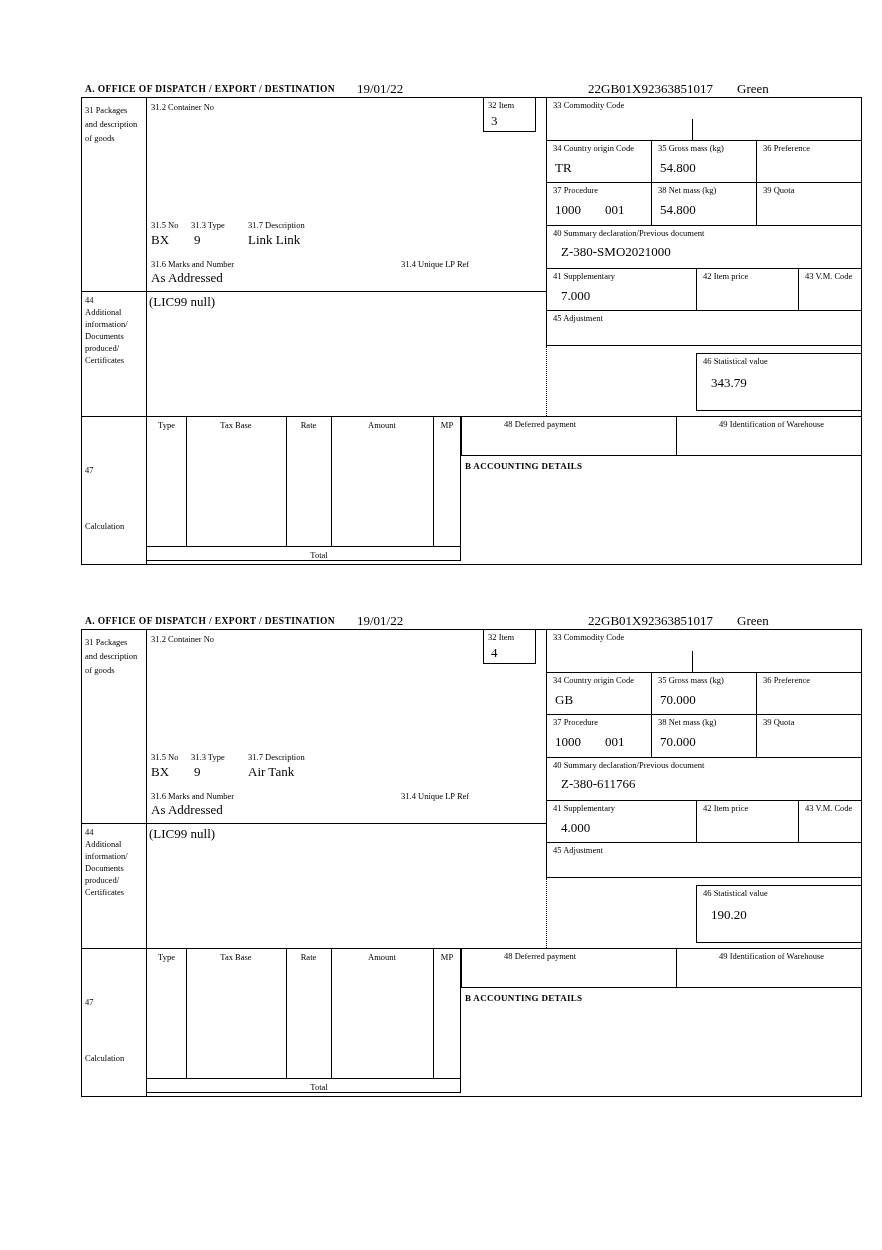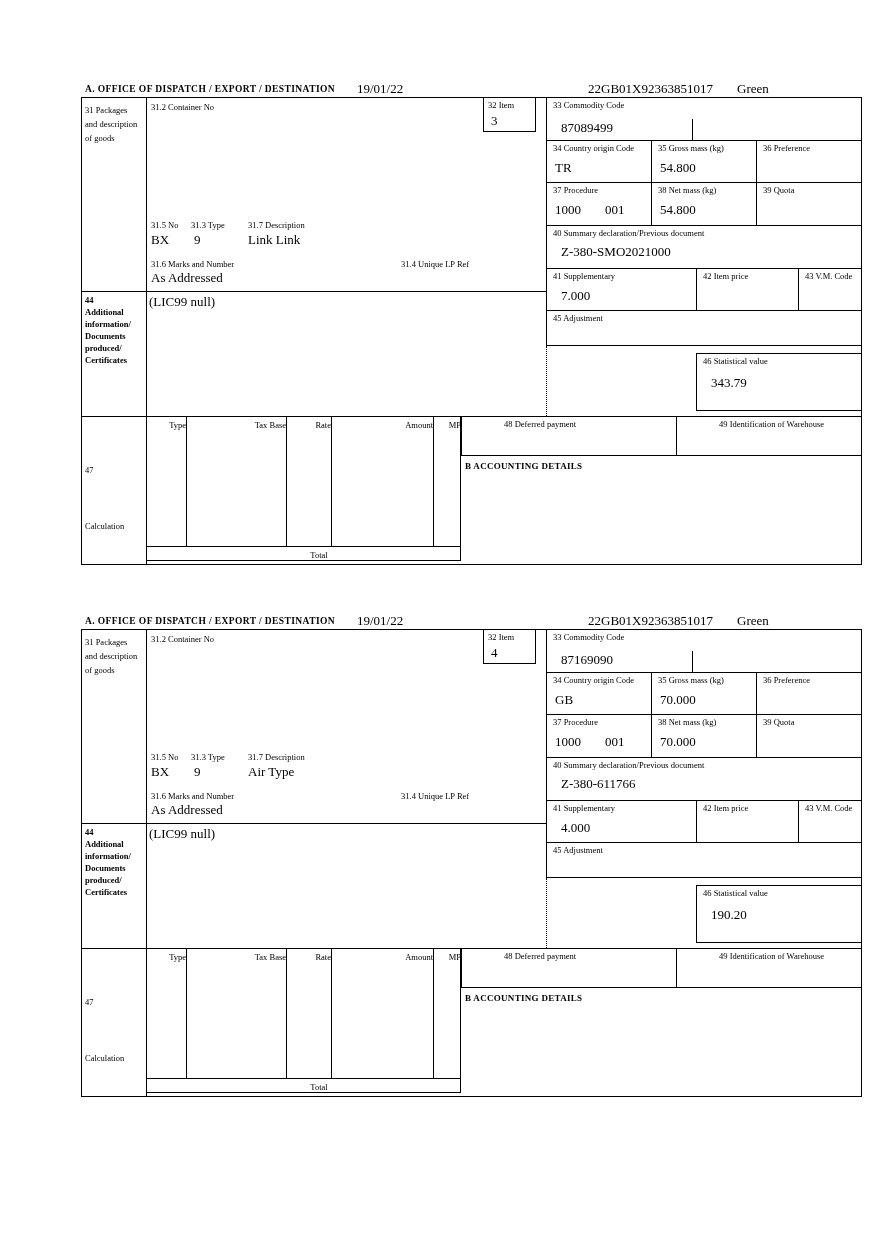--- a/index.html
+++ b/index.html
@@ -18,21 +18,21 @@
   .hdr-routing { position: absolute; left: 737px; top: 1px; }
 
   .outer { position: absolute; left: 81px; top: 17px; width: 781px; height: 468px; border: 1px solid #000; box-sizing: border-box; }
 
   .lbl { font-size: 8.5px; line-height: 10px; }
   .val { font-size: 13px; line-height: 15px; white-space: nowrap; }
 
   .left-col { position: absolute; left: 0; top: 0; width: 65px; height: 466px; border-right: 1px solid #000; box-sizing: border-box; }
   .lbl-31 { position: absolute; left: 3px; top: 5px; width: 56px; line-height: 14px; }
   .wrap-44 { position: absolute; left: 3px; top: 196px; width: 56px; }
-  .wrap-44 .lbl { line-height: 12px; font-weight: bold; }
+  .wrap-44 .lbl { line-height: 12px; }
   .wrap-47 { position: absolute; left: 3px; top: 322px; width: 56px; }
   .wrap-47 .lbl { line-height: 12px; margin-top: 44px; }
 
   .lbl-312 { position: absolute; left: 69px; top: 4px; }
 
   .box32 { position: absolute; left: 401px; top: 0; width: 53px; height: 34px;
            border-left: 1px solid #000; border-right: 1px solid #000; border-bottom: 1px solid #000;
            box-sizing: border-box; padding: 2px 0 0 4px; }
   .box32 .val { margin: 3px 0 0 3px; }
 
@@ -77,21 +77,21 @@
            border: 1px solid #000; border-right: none; box-sizing: border-box; }
   .box46 .lbl { padding: 2px 0 0 6px; }
   .box46 .val { padding: 9px 0 0 14px; }
 
   .line-47 { position: absolute; left: 0; top: 318px; width: 779px; height: 0; border-top: 1px solid #000; }
 
   .calc { position: absolute; left: 65px; top: 318px; width: 314px; height: 145px;
           border-right: 1px solid #000; border-bottom: 1px solid #000; box-sizing: border-box; }
   .cdiv { position: absolute; top: 0; width: 0; height: 130px; border-left: 1px solid #000; }
   .cd1 { left: 39px; } .cd2 { left: 139px; } .cd3 { left: 184px; } .cd4 { left: 286px; }
-  .chead { position: absolute; top: 4px; text-align: right; }
+  .chead { position: absolute; top: 4px; text-align: center; }
   .ch-type    { left: 0;     width: 39px; }
   .ch-taxbase { left: 39px;  width: 100px; }
   .ch-rate    { left: 139px; width: 45px; }
   .ch-amount  { left: 184px; width: 102px; }
   .ch-mp      { left: 286px; width: 28px; }
   .tline { position: absolute; left: 0; top: 130px; width: 313px; height: 0; border-top: 1px solid #000; }
   .total-lbl { position: absolute; left: 132px; top: 134px; width: 80px; text-align: center; }
 
   .box48 { position: absolute; left: 379px; top: 318px; width: 215px; height: 40px;
            border-left: 1px solid #000; border-bottom: 1px solid #000; box-sizing: border-box; }
@@ -141,21 +141,20 @@
 
     <div class="lbl lbl-316">31.6 Marks and Number</div>
     <div class="lbl lbl-314">31.4 Unique LP Ref</div>
     <div class="val val-316">As Addressed</div>
 
     <div class="line-44"></div>
     <div class="val val-44">(LIC99 null)</div>
 
     <div class="rb box33">
       <div class="lbl">33 Commodity Code</div>
-      <div class="val">87089499</div>
       <div class="box33-tick"></div>
     </div>
     <div class="rb box34">
       <div class="lbl">34 Country origin Code</div>
       <div class="val">TR</div>
     </div>
     <div class="rb box35">
       <div class="lbl">35 Gross mass (kg)</div>
       <div class="val">54.800</div>
     </div>
@@ -253,32 +252,31 @@
     <div class="box32">
       <div class="lbl">32 Item</div>
       <div class="val">4</div>
     </div>
 
     <div class="lbl lbl-315">31.5 No</div>
     <div class="lbl lbl-313">31.3 Type</div>
     <div class="lbl lbl-317">31.7 Description</div>
     <div class="val val-315">BX</div>
     <div class="val val-313">9</div>
-    <div class="val val-317">Air Type</div>
+    <div class="val val-317">Air Tank</div>
 
     <div class="lbl lbl-316">31.6 Marks and Number</div>
     <div class="lbl lbl-314">31.4 Unique LP Ref</div>
     <div class="val val-316">As Addressed</div>
 
     <div class="line-44"></div>
     <div class="val val-44">(LIC99 null)</div>
 
     <div class="rb box33">
       <div class="lbl">33 Commodity Code</div>
-      <div class="val">87169090</div>
       <div class="box33-tick"></div>
     </div>
     <div class="rb box34">
       <div class="lbl">34 Country origin Code</div>
       <div class="val">GB</div>
     </div>
     <div class="rb box35">
       <div class="lbl">35 Gross mass (kg)</div>
       <div class="val">70.000</div>
     </div>

